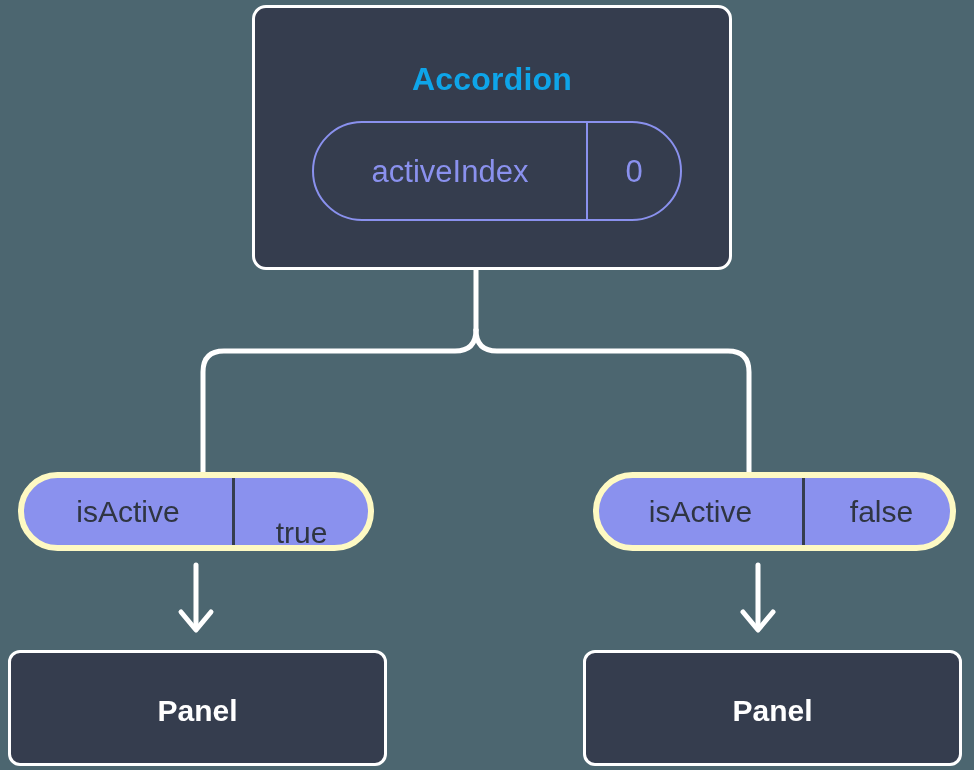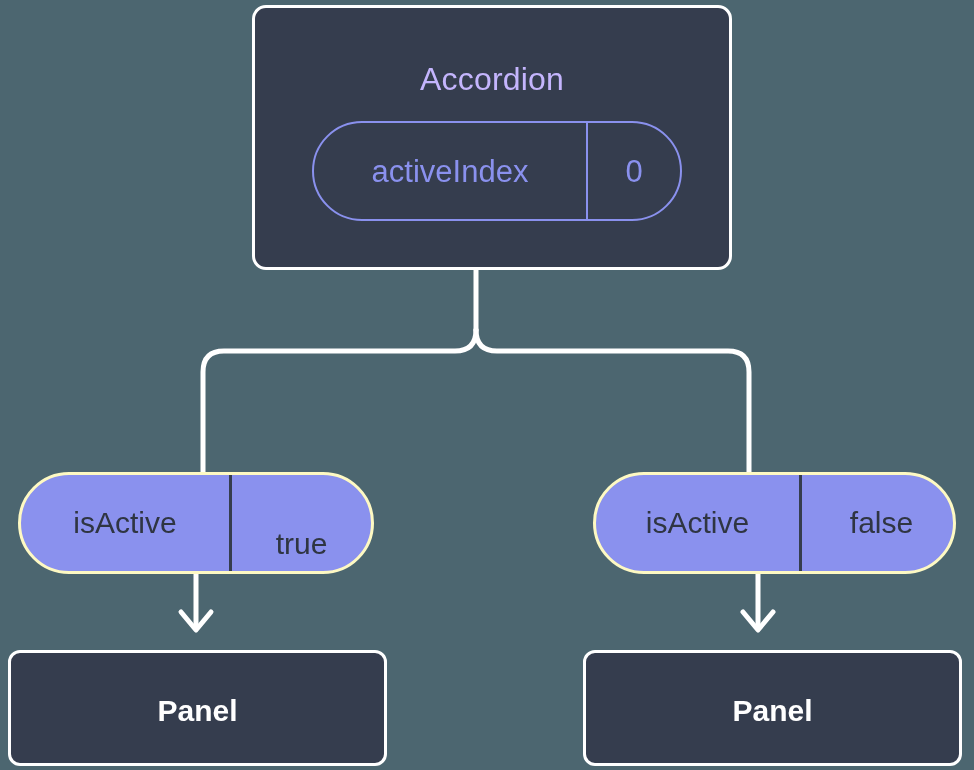--- a/index.html
+++ b/index.html
@@ -34,23 +34,23 @@
     background: #353d4e;
     border: 3px solid #ffffff;
     border-radius: 14px;
     box-sizing: border-box;
   }
   .node-title {
     position: absolute;
     left: 0;
     width: 100%;
     text-align: center;
-    color: #c4b5fd;
+    color: #0ea5e9;
     font-size: 32px;
-    font-weight: 400;
+    font-weight: 700;
     letter-spacing: 0.2px;
     line-height: 1;
   }
 
   
   #accordion-box {
     left: 252px;
     top: 5px;
     width: 480px;
     height: 265px;
@@ -114,22 +114,22 @@
   }
   #activeindex-pill .pill-val {
     flex: 1;
     color: #8a91ee;
     font-size: 31px;
   }
 
   
   .pill-solid {
     background: #8a91ee;
-    border: 3px solid #fef9c3;
-    height: 102px;
+    border: 6px solid #fef9c3;
+    height: 79px;
     top: 472px;
   }
   .pill-solid .pill-key,
   .pill-solid .pill-val {
     color: #2f3542;
     font-size: 30px;
   }
   #isactive-true-pill  { left: 18px;  width: 356px; }
   #isactive-true-pill .pill-key {
     width: 211px;

